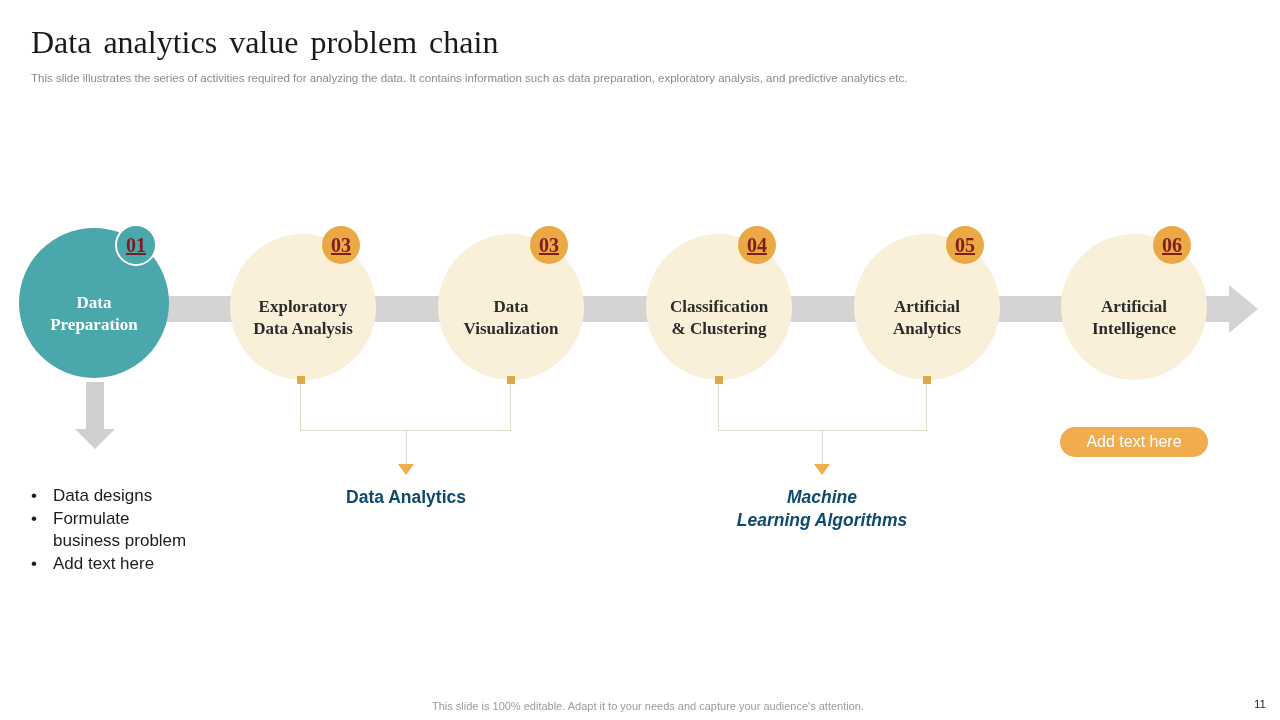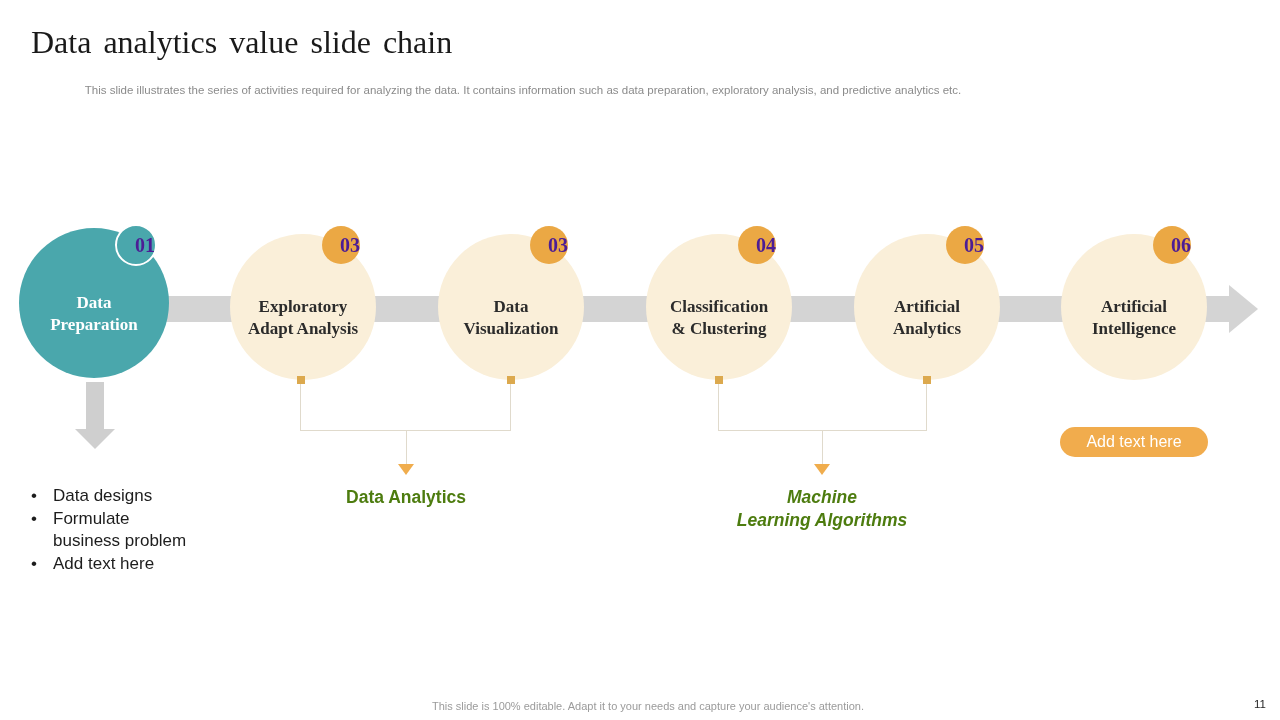--- a/index.html
+++ b/index.html
@@ -5,42 +5,42 @@
   html,body{margin:0;padding:0;background:#e9e9e9;}
   .slide{
     position:relative;width:1280px;height:720px;background:#ffffff;
     overflow:hidden;font-family:"Liberation Sans",sans-serif;margin:0 auto;
   }
   .title{
     position:absolute;left:31px;top:22px;margin:0;
     font:400 32px/40px "Liberation Serif",serif;color:#1a1a1a;word-spacing:4px;
   }
   .subtitle{
-    position:absolute;left:31px;top:71px;margin:12px;width:960px;
-    font:11.5px/15px "Liberation Sans",sans-serif;color:#8b8b8b;text-align:center;
+    position:absolute;left:31px;top:71px;margin:0;width:960px;
+    font:11.5px/15px "Liberation Sans",sans-serif;color:#8b8b8b;
   }
   
   .band{position:absolute;left:94px;top:296px;width:1136px;height:26px;background:#d4d4d4;}
   .band-head{
     position:absolute;left:1229px;top:285px;width:0;height:0;
     border-top:24px solid transparent;border-bottom:24px solid transparent;
     border-left:29px solid #d4d4d4;
   }
   
   .step{
     position:absolute;width:146px;height:146px;border-radius:50%;background:#faefd9;
     display:flex;align-items:center;justify-content:center;text-align:center;z-index:2;
   }
   .step.teal{width:150px;height:150px;background:#4aa7ac;}
   .s1{left:19px;top:228px;} .s2{left:230px;top:234px;} .s3{left:438px;top:234px;}
   .s4{left:646px;top:234px;} .s5{left:854px;top:234px;} .s6{left:1061px;top:234px;}
   .badge{
     position:absolute;width:38px;height:38px;border-radius:50%;background:#eba844;
-    color:#4c1d95;font:700 20px/38px "Liberation Serif",serif;text-align:right;
-    top:-8px;right:16px;
+    color:#7f1d1d;font:700 20px/38px "Liberation Serif",serif;text-align:center;
+    top:-8px;right:16px;text-decoration:underline;
   }
   .teal .badge{background:#4aa7ac;border:2px solid #ffffff;top:-4px;right:12px;}
   .step-label{
     font:700 17px/22px "Liberation Serif",serif;color:#2b2b2b;white-space:pre-line;margin-top:22px;
   }
   .teal .step-label{color:#ffffff;}
   
   .darrow-shaft{position:absolute;left:86px;top:382px;width:18px;height:47px;background:#cfcfcf;}
   .darrow-head{
     position:absolute;left:75px;top:429px;width:0;height:0;
@@ -54,21 +54,21 @@
   .bullets .btxt{white-space:pre-line;}
   
   .csq{position:absolute;width:8px;height:8px;background:#dca94e;z-index:3;}
   .cline{position:absolute;background:#e0dacc;z-index:1;}
   .tri{
     position:absolute;width:0;height:0;z-index:3;
     border-left:8px solid transparent;border-right:8px solid transparent;
     border-top:11px solid #f0ad4d;
   }
   .glabel{
-    position:absolute;font:700 17.5px/23px "Liberation Sans",sans-serif;color:#4d7c0f;
+    position:absolute;font:700 17.5px/23px "Liberation Sans",sans-serif;color:#0c4a6e;
     text-align:center;white-space:pre-line;
   }
   
   .pill{
     position:absolute;left:1060px;top:427px;width:148px;height:30px;border-radius:15px;
     background:#f1ac4d;color:#ffffff;font:16px "Liberation Sans",sans-serif;
     display:flex;align-items:center;justify-content:center;border:none;cursor:pointer;
   }
   .footer{
     position:absolute;left:16px;right:0;top:700px;text-align:center;
@@ -77,35 +77,35 @@
   .pagenum{
     position:absolute;right:14px;top:698px;
     font:11.5px "Liberation Sans",sans-serif;color:#262626;
   }
 </style>
 </head>
 <body>
 
 <div class="slide">
 
-  <h1 class="title">Data analytics value slide chain</h1>
+  <h1 class="title">Data analytics value problem chain</h1>
   <p class="subtitle">This slide illustrates the series of activities required for analyzing the data. It contains information such as data preparation, exploratory analysis, and predictive analytics etc.</p>
 
   <div class="band"></div>
   <div class="band-head"></div>
 
   <div class="step teal s1">
     <span class="badge">01</span>
     <span class="step-label">Data
 Preparation</span>
   </div>
   <div class="step s2">
     <span class="badge">03</span>
     <span class="step-label">Exploratory
-Adapt Analysis</span>
+Data Analysis</span>
   </div>
   <div class="step s3">
     <span class="badge">03</span>
     <span class="step-label">Data
 Visualization</span>
   </div>
   <div class="step s4">
     <span class="badge">04</span>
     <span class="step-label">Classification
 &amp; Clustering</span>

